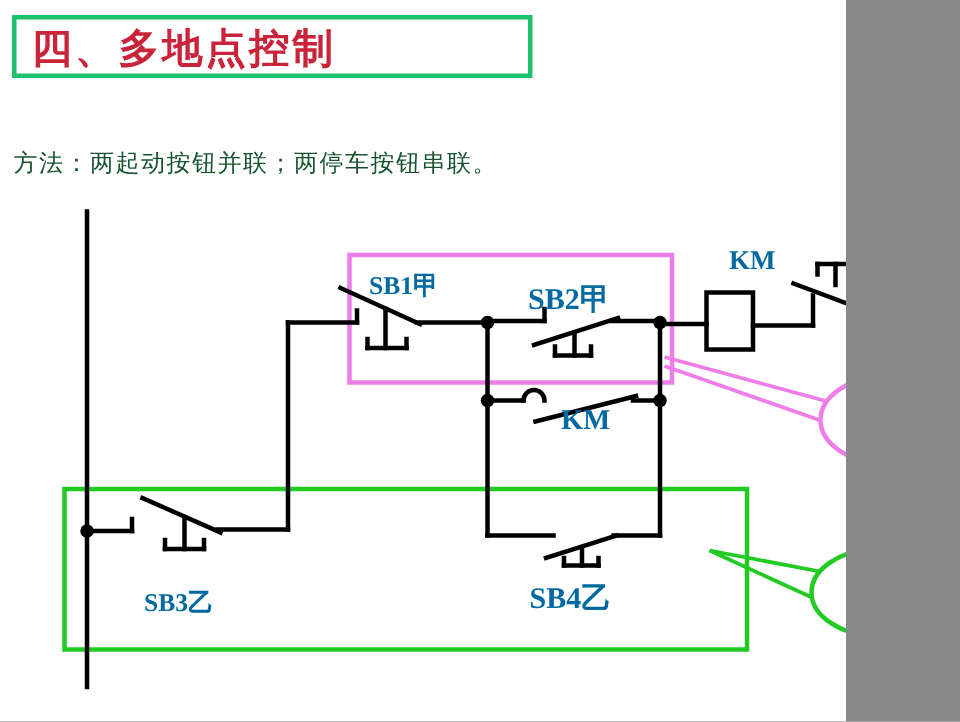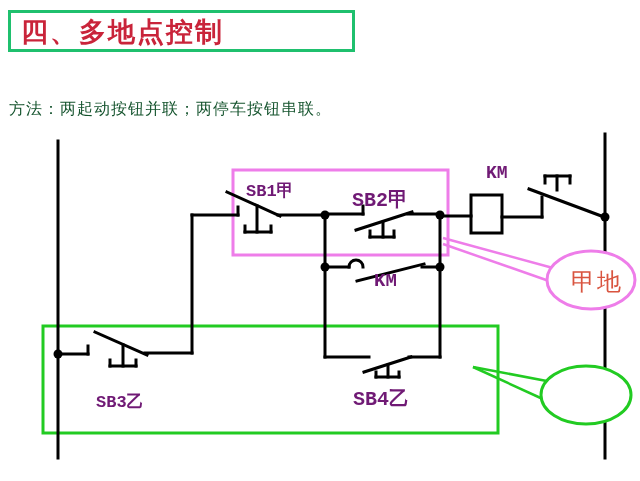--- a/index.html
+++ b/index.html
@@ -1,18 +1,18 @@
 <!DOCTYPE html>
 <html><head>
 <meta charset="utf-8">
 <style>
   html,body{margin:0;padding:0;background:#888;}
   .slide{
     position:relative;
-    width:640px;height:481px;
+    width:564px;height:481px;
     background:#ffffff;
     overflow:hidden;
     font-family:"Liberation Serif","DejaVu Serif",serif;
   }
   .title-box{
     position:absolute;left:8px;top:10px;
     width:341px;height:36px;
     border:3px solid #1fc06e;
     background:#ffffff;
   }
@@ -27,23 +27,23 @@
     letter-spacing:1px;white-space:nowrap;
   }
   .method-line{
     position:absolute;left:9px;top:99px;
     font-size:16px;color:#14532d;
     letter-spacing:1px;white-space:nowrap;
   }
   .circuit-svg{position:absolute;left:0;top:0;}
   .lbl{
     position:absolute;
-    font-weight:bold;color:#701a75;
+    font-weight:bold;color:#0369a1;
     white-space:nowrap;
-    font-family:Liberation Mono, monospace;
+    font-family:Liberation Serif, serif;
   }
   .lbl-sb1{left:246px;top:179px;font-size:17px;}
   .lbl-sb2{left:352px;top:186px;font-size:20px;}
   .lbl-km-coil{left:486px;top:163px;font-size:18px;}
   .lbl-km-aux{left:374px;top:270px;font-size:19px;}
   .lbl-sb3{left:96px;top:378px;font-size:17px;margin-top:12px;}
   .lbl-sb4{left:353px;top:385px;font-size:20px;}
   .callout-text{
     position:absolute;
     font-size:24px;color:#d9543f;

